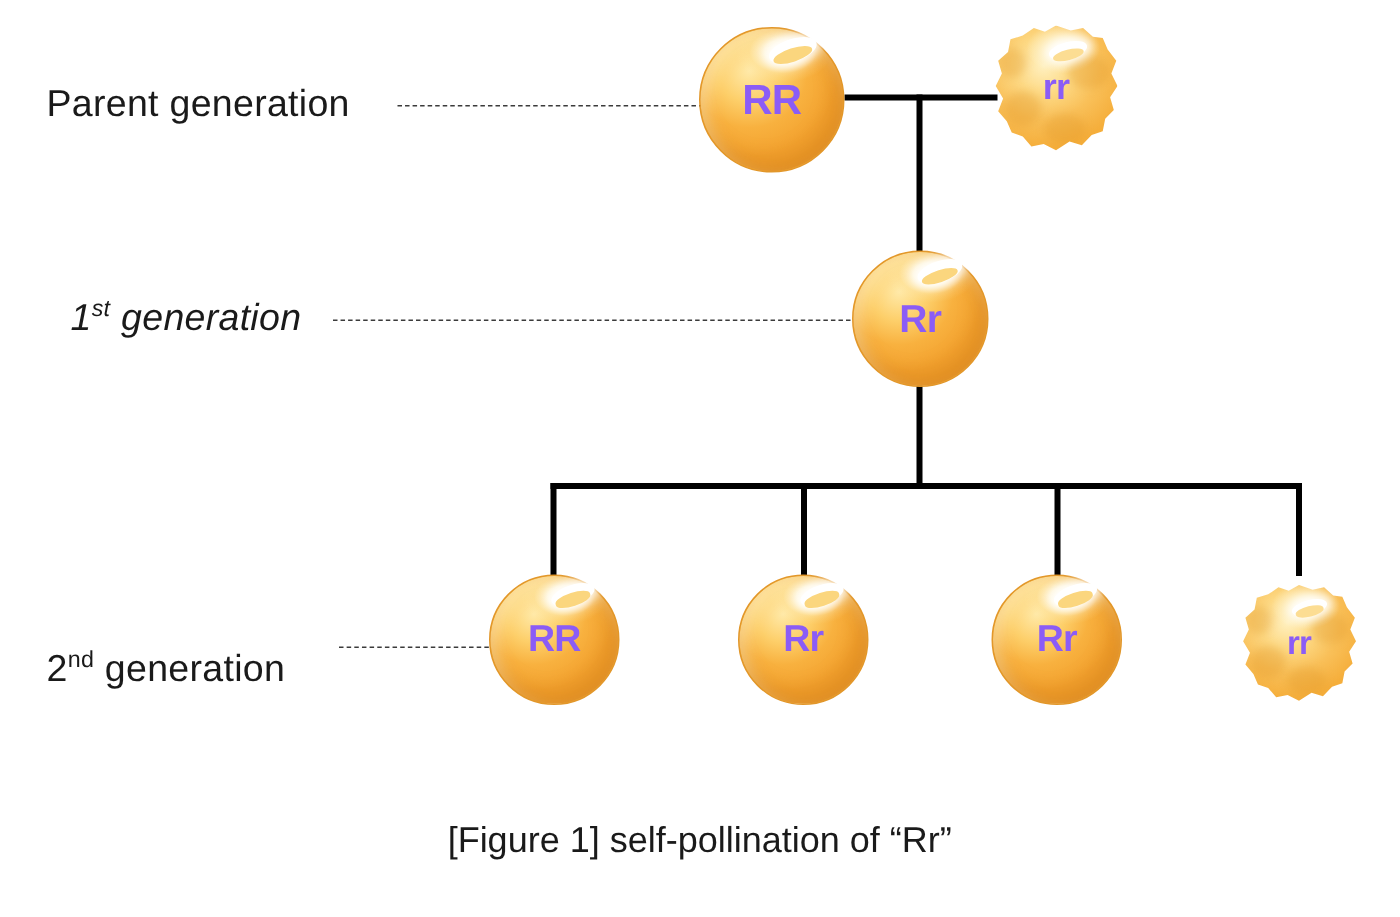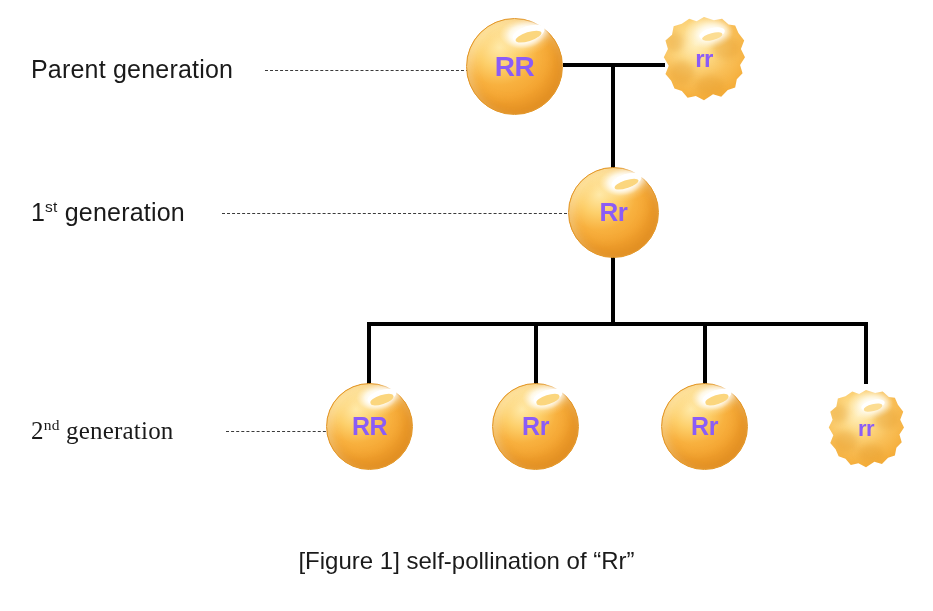--- a/index.html
+++ b/index.html
@@ -197,25 +197,25 @@
 </style>
 </head>
 <body>
 
 <div id="stage">
 
   <div class="gen-label" style="left:31px; top:57px;">
     <span>Parent generation</span>
   </div>
 
-  <div class="gen-label" style="left:31px; top:200px;">
+  <div class="gen-label" style="left:47px; top:200px;font-style:italic;">
     <span>1</span><span class="ordsup">st</span><span> generation</span>
   </div>
 
-  <div class="gen-label" style="left:31px; top:418px;font-family:Liberation Serif, serif;">
+  <div class="gen-label" style="left:31px; top:434px;">
     <span>2</span><span class="ordsup">nd</span><span> generation</span>
   </div>
 
   <div class="leader" style="left:265px; top:70px;  width:204px;"></div>
   <div class="leader" style="left:222px; top:213px; width:345px;"></div>
   <div class="leader" style="left:226px; top:431px; width:105px;"></div>
 
   <div class="conn-h" style="left:563px; top:63px; width:102px;"></div>
   <div class="conn-v" style="left:611px; top:63px; height:105px;"></div>
 

